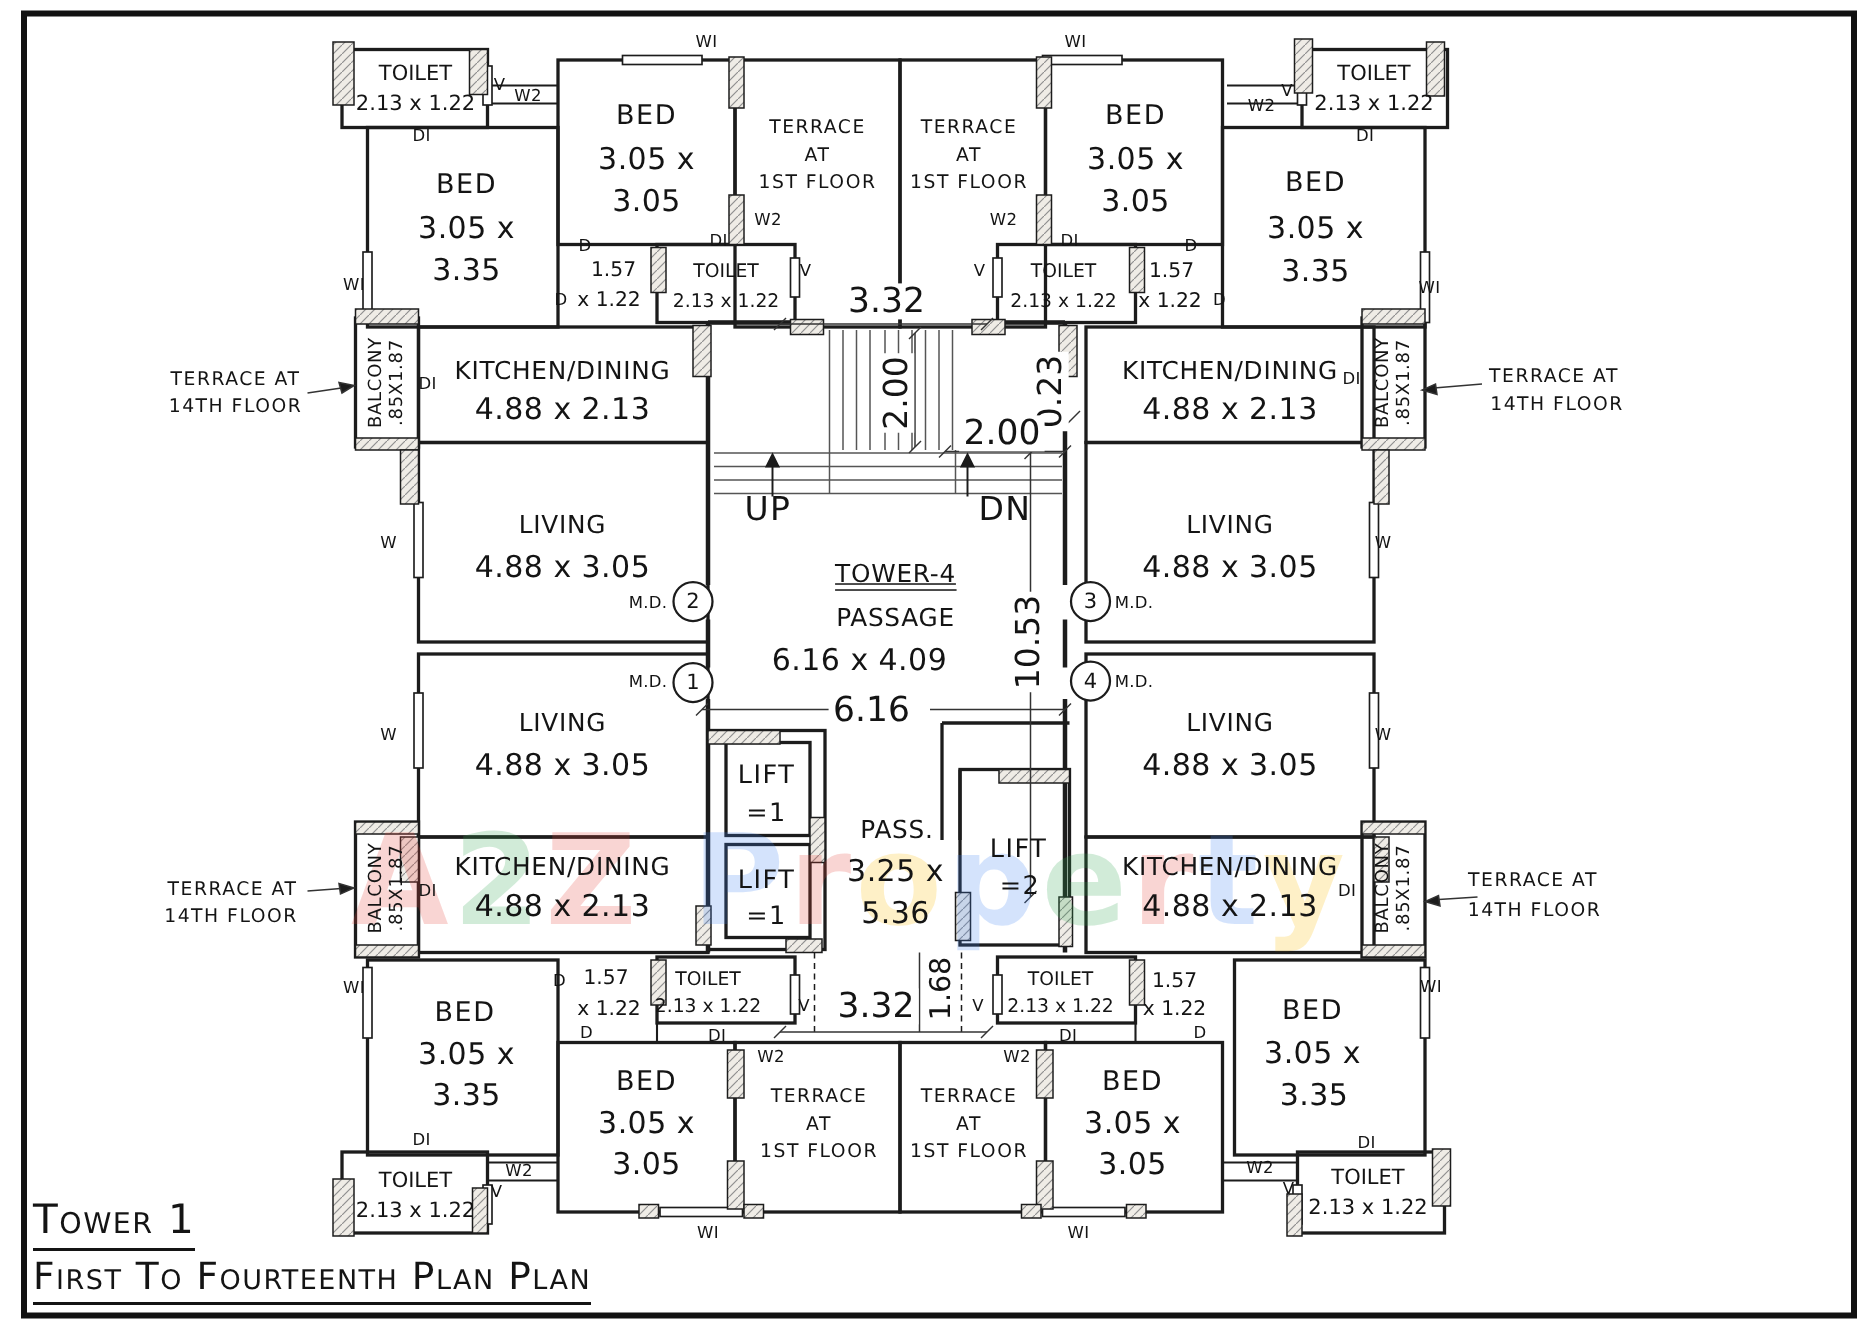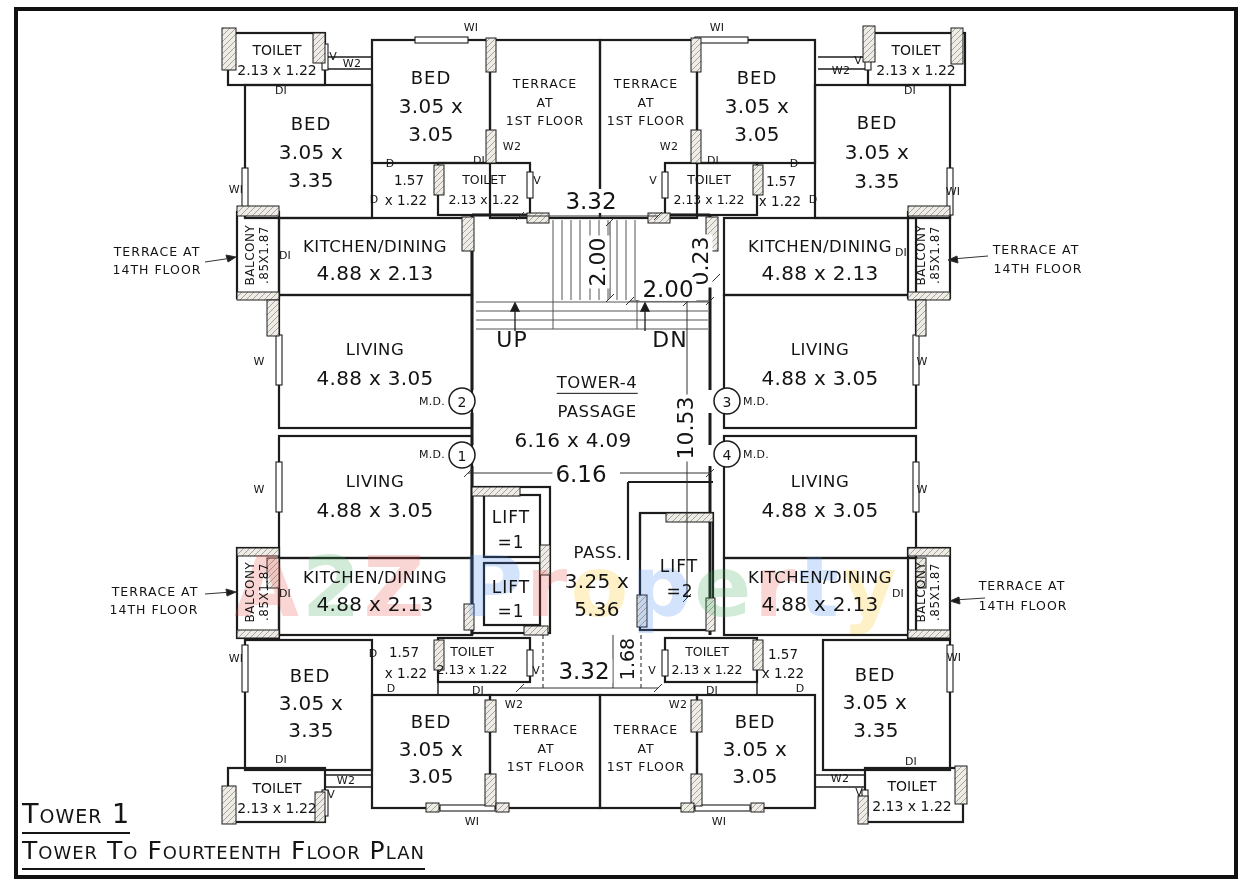--- a/index.html
+++ b/index.html
@@ -16,21 +16,21 @@
   .sm{font-size:11px;letter-spacing:.2px;}
   .ann{font-size:12.5px;letter-spacing:1px;}
   .bd{font-size:23px;background:#fff;padding:0 3px;}
   .bd-rot{font-size:22px;background:#fff;padding:0 2px;transform:translate(-50%,-50%) rotate(-90deg);}
   .bd-rot-sm{font-size:19px;background:#fff;padding:0 2px;transform:translate(-50%,-50%) rotate(-90deg);}
   .door{font-size:13.5px;}
   .lift{font-size:17px;letter-spacing:1px;}
   .updn{font-size:22px;letter-spacing:1px;}
   .mdn{font-size:14px;}
   .balc{transform:translate(-50%,-50%) rotate(-90deg);font-size:12px;letter-spacing:.5px;line-height:1.15;}
-  .undl{border-bottom:1.5px solid #141414;padding-bottom:2px;}
+  .undl{border-bottom:1.5px solid #141414;padding-bottom:2px;text-decoration:underline;}
   .title1{position:absolute;left:22px;top:798px;font-size:27px;font-variant:small-caps;letter-spacing:1px;
           border-bottom:2px solid #141414;padding-bottom:3px;}
   .title2{position:absolute;left:22px;top:836px;font-size:25px;font-variant:small-caps;letter-spacing:1px;
           border-bottom:2px solid #141414;padding-bottom:3px;}
   .wm-url{position:absolute;left:878px;top:312px;transform:translate(-50%,-50%);font-size:56px;
           color:rgba(175,175,175,.65);letter-spacing:1px;white-space:nowrap;}
   .wm-brand{position:absolute;left:234px;top:538px;font-size:84px;font-weight:bold;opacity:.22;
             letter-spacing:3px;white-space:nowrap;}
   .wm-brand span{display:inline-block;}
   .wm-brand span.gap{margin-left:34px;}
@@ -444,14 +444,14 @@
   <div class="lbl ann" style="left:646px;top:730px">TERRACE</div>
   <div class="lbl ann" style="left:646px;top:749px">AT</div>
   <div class="lbl ann" style="left:646px;top:767px">1ST FLOOR</div>
   <div class="lbl rn18" style="left:755px;top:722px">BED</div>
   <div class="lbl rd" style="left:755px;top:749px">3.05 x</div>
   <div class="lbl rd" style="left:755px;top:776px">3.05</div>
   <div class="lbl sm" style="left:472px;top:822px">WI</div>
   <div class="lbl sm" style="left:719px;top:822px">WI</div>
 
   <div class="title1">Tower 1</div>
-  <div class="title2">Tower To Fourteenth  Floor Plan</div>
+  <div class="title2">First To Fourteenth  Plan Plan</div>
 </div>
 
 </body></html>

